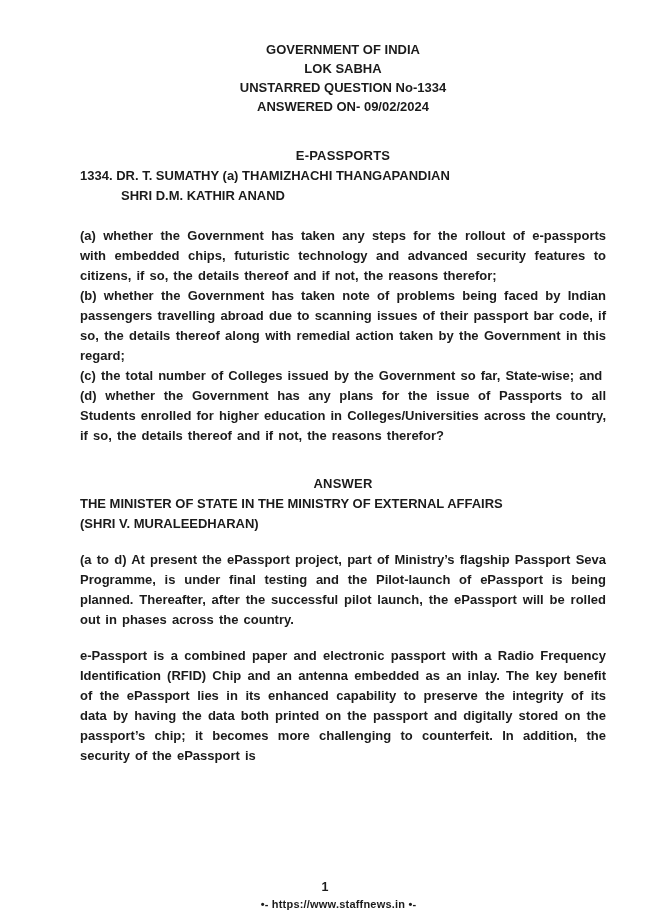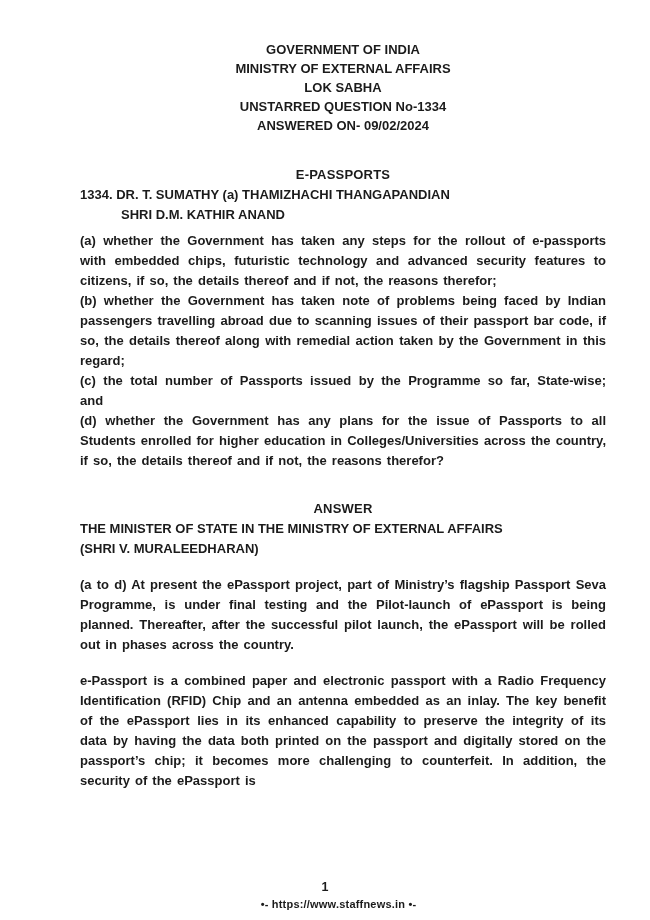--- a/index.html
+++ b/index.html
@@ -27,21 +27,21 @@
   .header { text-align: center; }
   .header .hline { line-height: 19px; }
   .subject {
     text-align: center;
     margin-top: 30px;
     letter-spacing: 0.2px;
   }
   .qblock { margin-top: 0; }
   .qblock .indent { padding-left: 41px; }
   .will { margin-top: 17px; }
-  .items { margin-top: 6px; }
+  .items { margin-top: 20px; }
   .items p {
     margin: 0;
     text-align: justify;
     word-spacing: 1.5px;
   }
   .answer-heading {
     text-align: center;
     margin-top: 28px;
     letter-spacing: 0.2px;
   }
@@ -73,38 +73,37 @@
   }
 </style>
 </head>
 <body>
 
 <div class="page">
   <div class="content">
 
     <div class="header">
       <div class="hline">GOVERNMENT OF INDIA</div>
-      <div class="hline">MINISTRY OF EXTERNAL AFFAIRS</div>
       <div class="hline">LOK SABHA</div>
       <div class="hline">UNSTARRED QUESTION No-1334</div>
       <div class="hline">ANSWERED ON- 09/02/2024</div>
     </div>
 
     <div class="subject">E-PASSPORTS</div>
 
     <div class="qblock">
       <div>1334. DR. T. SUMATHY (a) THAMIZHACHI THANGAPANDIAN</div>
       <div class="indent">SHRI D.M. KATHIR ANAND</div>
     </div>
 
 
     <div class="items">
       <p>(a) whether the Government has taken any steps for the rollout of e-passports with embedded chips, futuristic technology and advanced security features to citizens, if so, the details thereof and if not, the reasons therefor;</p>
       <p>(b) whether the Government has taken note of problems being faced by Indian passengers travelling abroad due to scanning issues of their passport bar code, if so, the details thereof along with remedial action taken by the Government in this regard;</p>
-      <p>(c) the total number of Passports issued by the Programme so far, State-wise; and</p>
+      <p>(c) the total number of Colleges issued by the Government so far, State-wise; and</p>
       <p>(d) whether the Government has any plans for the issue of Passports to all Students enrolled for higher education in Colleges/Universities across the country, if so, the details thereof and if not, the reasons therefor?</p>
     </div>
 
     <div class="answer-heading">ANSWER</div>
 
     <div class="minister">
       <div>THE MINISTER OF STATE IN THE MINISTRY OF EXTERNAL AFFAIRS</div>
       <div>(SHRI V. MURALEEDHARAN)</div>
     </div>
 

